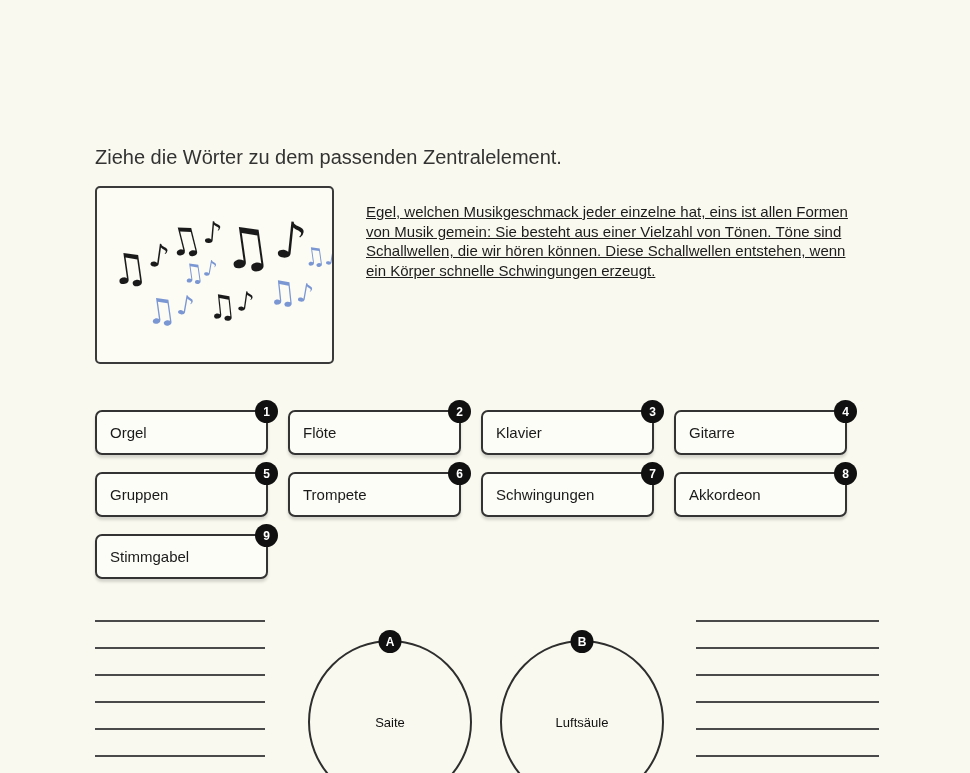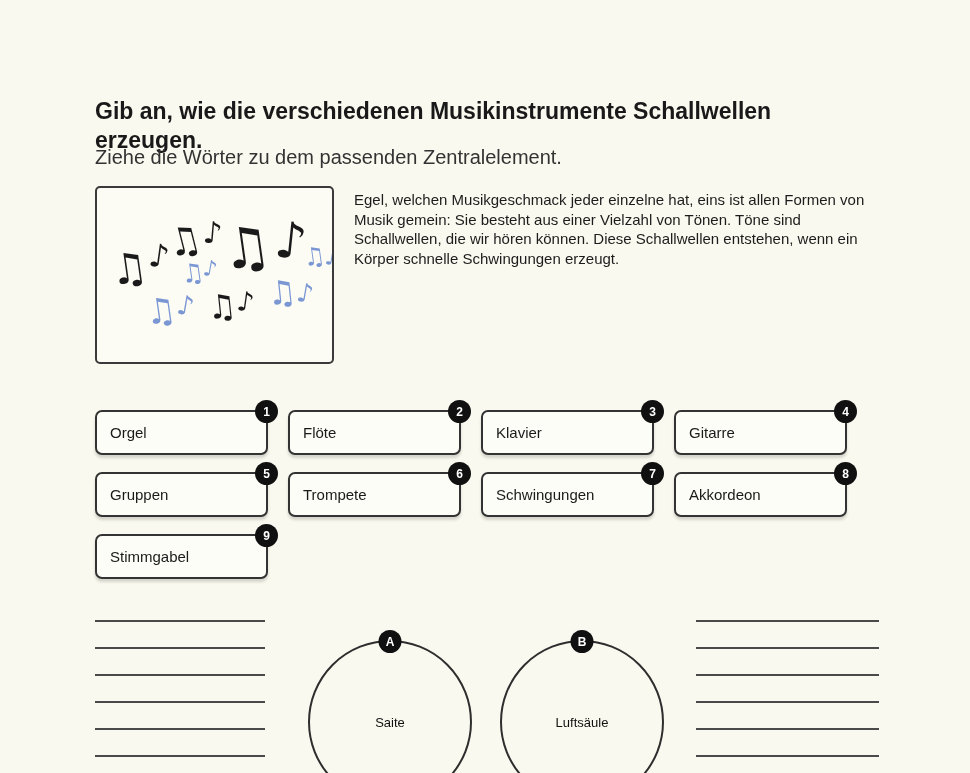--- a/index.html
+++ b/index.html
@@ -28,21 +28,21 @@
   .note{
     position:absolute;line-height:1;
     font-family:"DejaVu Sans",sans-serif;
     user-select:none;
   }
 
   .intro{
     position:absolute;left:350px;top:186px;width:526px;
     font-size:15px;line-height:19.6px;color:#1c1c1c;
   }
-  .intro p{margin:4px;}
+  .intro p{margin:16px;text-decoration:underline;}
 
   .chips{
     position:absolute;left:95px;top:410px;width:766px;
     display:flex;flex-wrap:wrap;gap:17px 20px;
   }
   .chip{
     box-sizing:border-box;width:173px;height:45px;
     background:#fdfdf7;border:2px solid #333;border-radius:7px;
     box-shadow:0 3px 3px rgba(0,0,0,0.15);
     position:relative;display:flex;align-items:center;
@@ -76,21 +76,20 @@
     font-size:12px;font-weight:700;
     display:flex;align-items:center;justify-content:center;
   }
   .circle-label{font-size:13px;color:#111;}
 </style>
 </head>
 <body>
 
 <div class="page">
 
-  <h1 class="title">Gib an, wie die verschiedenen Musikinstrumente Schallwellen erzeugen.</h1>
   <div class="subtitle">Ziehe die Wörter zu dem passenden Zentralelement.</div>
 
   <div class="illustration">
       <span class="note" style="left: 13px; top: 60px; font-size: 42px; color: rgb(26, 26, 26); transform: rotate(-8deg);">♫</span>
       <span class="note" style="left: 52px; top: 52px; font-size: 32px; color: rgb(26, 26, 26); transform: rotate(8deg);">♪</span>
       <span class="note" style="left: 70px; top: 34px; font-size: 38px; color: rgb(26, 26, 26); transform: rotate(-14deg);">♫</span>
       <span class="note" style="left: 106px; top: 30px; font-size: 30px; color: rgb(26, 26, 26); transform: rotate(5deg);">♪</span>
       <span class="note" style="left: 84px; top: 72px; font-size: 26px; color: rgb(123, 151, 211); transform: rotate(-8deg);">♫</span>
       <span class="note" style="left: 106px; top: 70px; font-size: 22px; color: rgb(123, 151, 211); transform: rotate(10deg);">♪</span>
       <span class="note" style="left: 124px; top: 32px; font-size: 56px; color: rgb(26, 26, 26); transform: rotate(-8deg);">♫</span>

